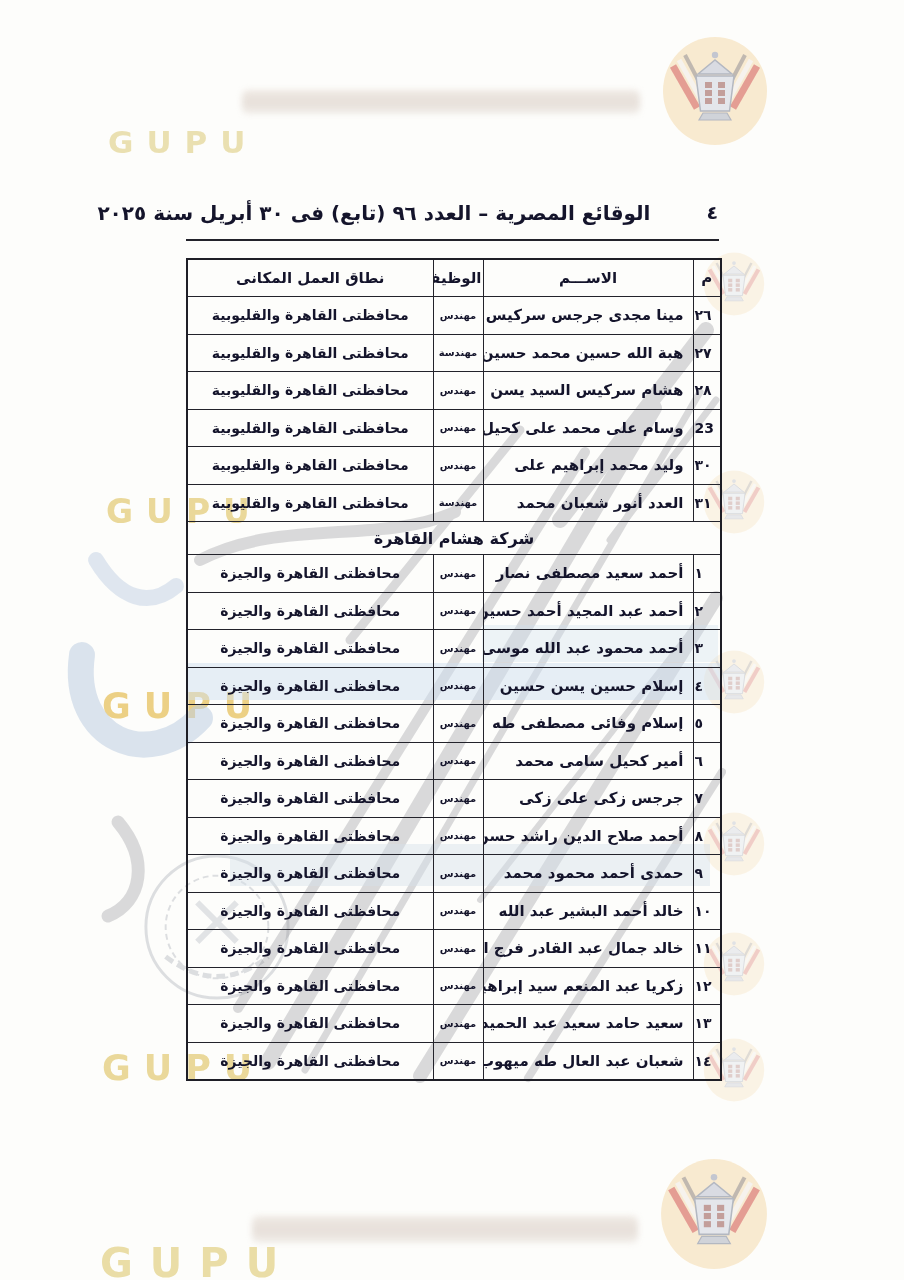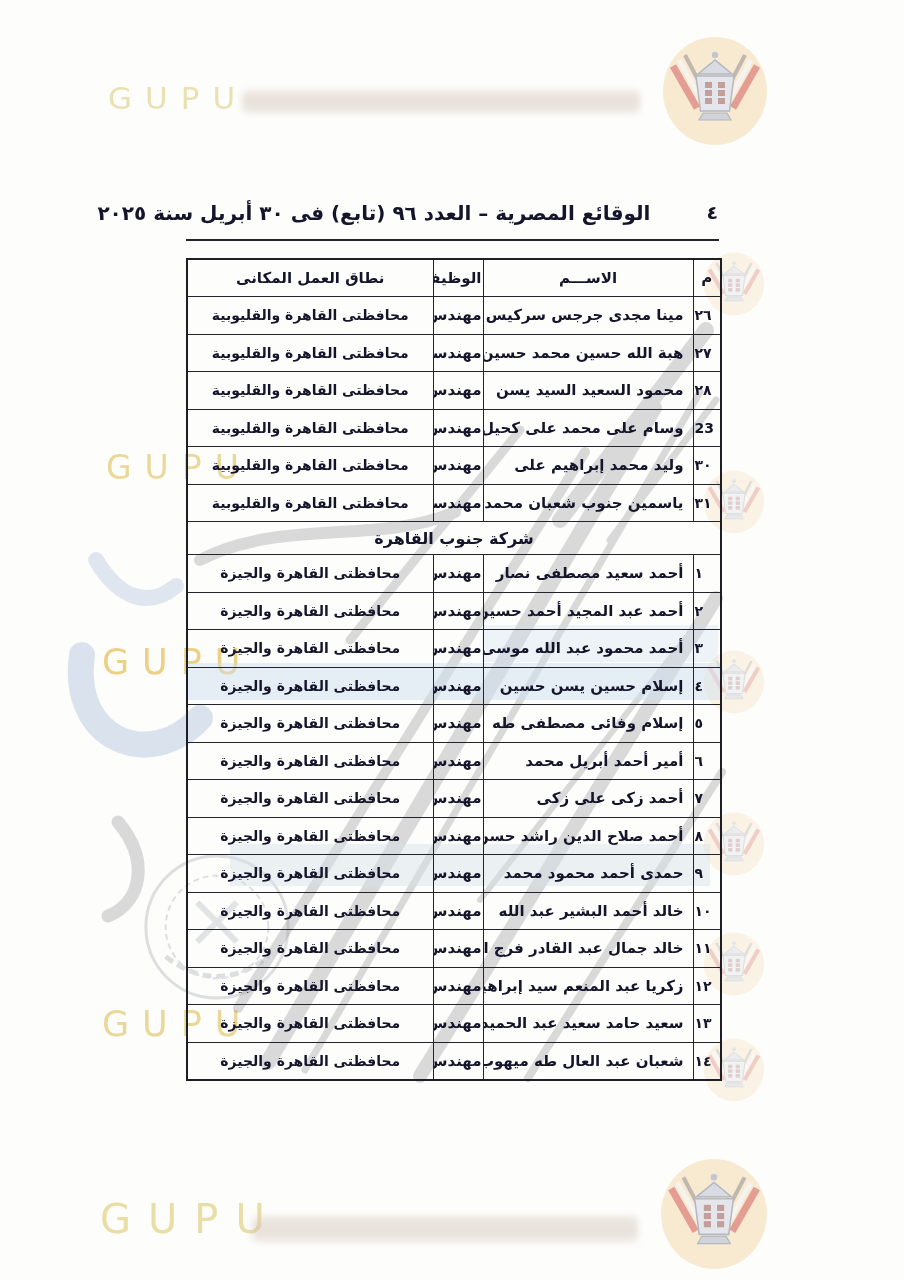--- a/index.html
+++ b/index.html
@@ -7,22 +7,22 @@
     width:904px;height:1280px;position:relative;overflow:hidden;
     background:#fdfdfb;
     font-family:"DejaVu Sans", sans-serif;
     color:#14142b;
   }
   .noevt{pointer-events:none;}
 
   
   .wm-layer{position:absolute;inset:0;z-index:0;}
   .gupu{
-    position:absolute;font-weight:normal;color:#eadfae;letter-spacing:13px;
-    font-size:31px;opacity:.95;white-space:nowrap;
+    position:absolute;font-weight:bold;color:#eadfae;letter-spacing:13px;
+    font-size:31px;opacity:.95;white-space:nowrap;margin-top:44px;
   }
   .gupu.g-top   {left:108px;top:80px;}
   .gupu.g-mid1  {left:106px;top:448px;font-size:33px;color:#e9d795;}
   .gupu.g-mid2  {left:102px;top:642px;font-size:35px;color:#ecCf7f;color:#ecce7f;}
   .gupu.g-mid3  {left:102px;top:1004px;font-size:35px;color:#e9d795;}
   .gupu.g-bot   {left:100px;top:1196px;font-size:40px;letter-spacing:17px;color:#e9dca2;}
   .smudge{
     position:absolute;border-radius:6px;filter:blur(3px);opacity:.45;
     background:linear-gradient(180deg,#ddd0c6 0%,#cdbdb2 55%,#e4dcd4 100%);
   }
@@ -61,21 +61,21 @@
     border:2.4px solid #1e1e26;
   }
   table.gz th, table.gz td{
     border:1.3px solid #23232b;font-weight:bold;color:#14142b;
     overflow:hidden;white-space:nowrap;
   }
   table.gz th{font-size:15px;height:34px;text-align:center;}
   tr.data-row{height:37.5px;}
   tr.data-row td.c-num {font-size:14px;text-align:left;}
   tr.data-row td.c-name{font-size:15px;text-align:right;padding-right:9px;padding-left:15px;}
-  tr.data-row td.c-job {font-size:15px;text-align:center;}
+  tr.data-row td.c-job {font-size:10px;text-align:center;}
   tr.data-row td.c-loc {font-size:14px;text-align:center;}
   tr.section-row td{height:30px;font-size:16px;text-align:center;}
 
   
   .www-wm{position:absolute;left:0;top:0;z-index:3;}
 </style>
 </head>
 <body>
 
 <svg width="0" height="0" style="position:absolute">
@@ -199,44 +199,44 @@
         <td class="c-loc">محافظتى القاهرة والقليوبية</td>
       </tr>
       <tr class="data-row">
         <td class="c-num">٢٧</td>
         <td class="c-name">هبة الله حسين محمد حسين</td>
         <td class="c-job">مهندسة</td>
         <td class="c-loc">محافظتى القاهرة والقليوبية</td>
       </tr>
       <tr class="data-row">
         <td class="c-num">٢٨</td>
-        <td class="c-name">محمود السعيد السيد يسن</td>
+        <td class="c-name">هشام سركيس السيد يسن</td>
         <td class="c-job">مهندس</td>
         <td class="c-loc">محافظتى القاهرة والقليوبية</td>
       </tr>
       <tr class="data-row">
         <td class="c-num">23</td>
         <td class="c-name">وسام على محمد على كحيل</td>
         <td class="c-job">مهندس</td>
         <td class="c-loc">محافظتى القاهرة والقليوبية</td>
       </tr>
       <tr class="data-row">
         <td class="c-num">٣٠</td>
         <td class="c-name">وليد محمد إبراهيم على</td>
         <td class="c-job">مهندس</td>
         <td class="c-loc">محافظتى القاهرة والقليوبية</td>
       </tr>
       <tr class="data-row">
         <td class="c-num">٣١</td>
-        <td class="c-name">ياسمين جنوب شعبان محمد</td>
+        <td class="c-name">العدد أنور شعبان محمد</td>
         <td class="c-job">مهندسة</td>
         <td class="c-loc">محافظتى القاهرة والقليوبية</td>
       </tr>
       <tr class="section-row">
-        <td colspan="4">شركة جنوب القاهرة</td>
+        <td colspan="4">شركة هشام القاهرة</td>
       </tr>
       <tr class="data-row">
         <td class="c-num">١</td>
         <td class="c-name">أحمد سعيد مصطفى نصار</td>
         <td class="c-job">مهندس</td>
         <td class="c-loc">محافظتى القاهرة والجيزة</td>
       </tr>
       <tr class="data-row">
         <td class="c-num">٢</td>
         <td class="c-name">أحمد عبد المجيد أحمد حسين</td>
@@ -256,27 +256,27 @@
         <td class="c-loc">محافظتى القاهرة والجيزة</td>
       </tr>
       <tr class="data-row">
         <td class="c-num">٥</td>
         <td class="c-name">إسلام وفائى مصطفى طه</td>
         <td class="c-job">مهندس</td>
         <td class="c-loc">محافظتى القاهرة والجيزة</td>
       </tr>
       <tr class="data-row">
         <td class="c-num">٦</td>
-        <td class="c-name">أمير أحمد أبريل محمد</td>
+        <td class="c-name">أمير كحيل سامى محمد</td>
         <td class="c-job">مهندس</td>
         <td class="c-loc">محافظتى القاهرة والجيزة</td>
       </tr>
       <tr class="data-row">
         <td class="c-num">٧</td>
-        <td class="c-name">أحمد زكى على زكى</td>
+        <td class="c-name">جرجس زكى على زكى</td>
         <td class="c-job">مهندس</td>
         <td class="c-loc">محافظتى القاهرة والجيزة</td>
       </tr>
       <tr class="data-row">
         <td class="c-num">٨</td>
         <td class="c-name">أحمد صلاح الدين راشد حسن</td>
         <td class="c-job">مهندس</td>
         <td class="c-loc">محافظتى القاهرة والجيزة</td>
       </tr>
       <tr class="data-row">

